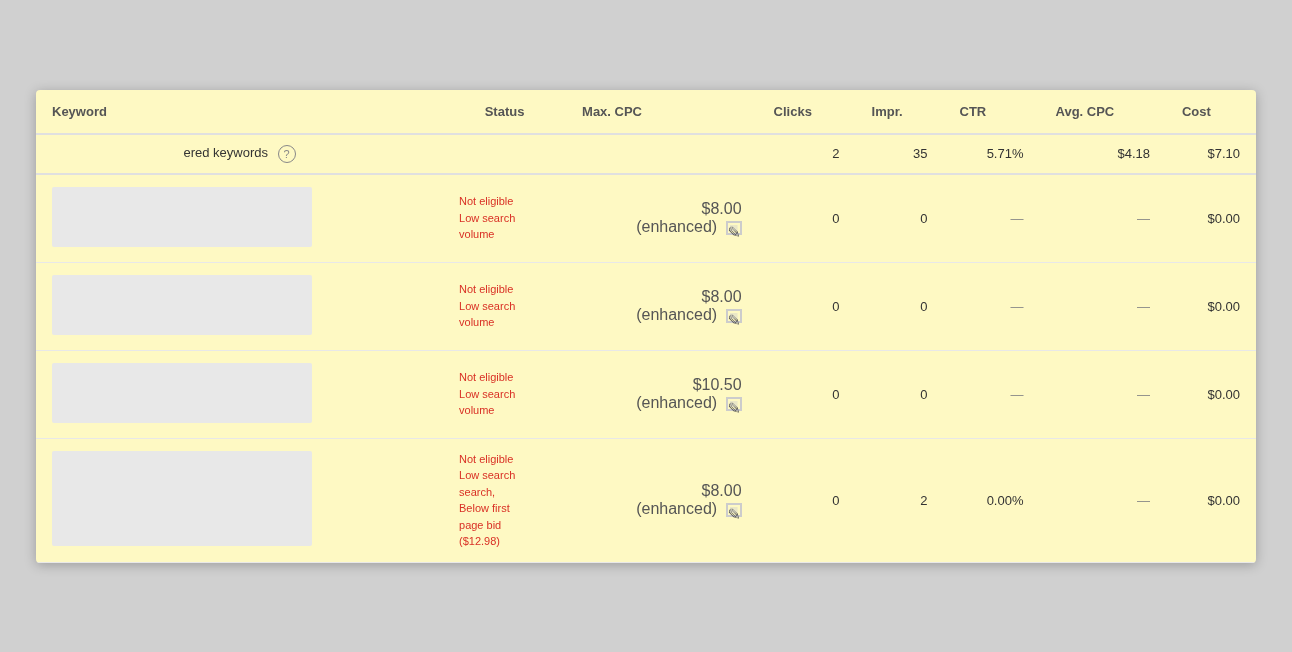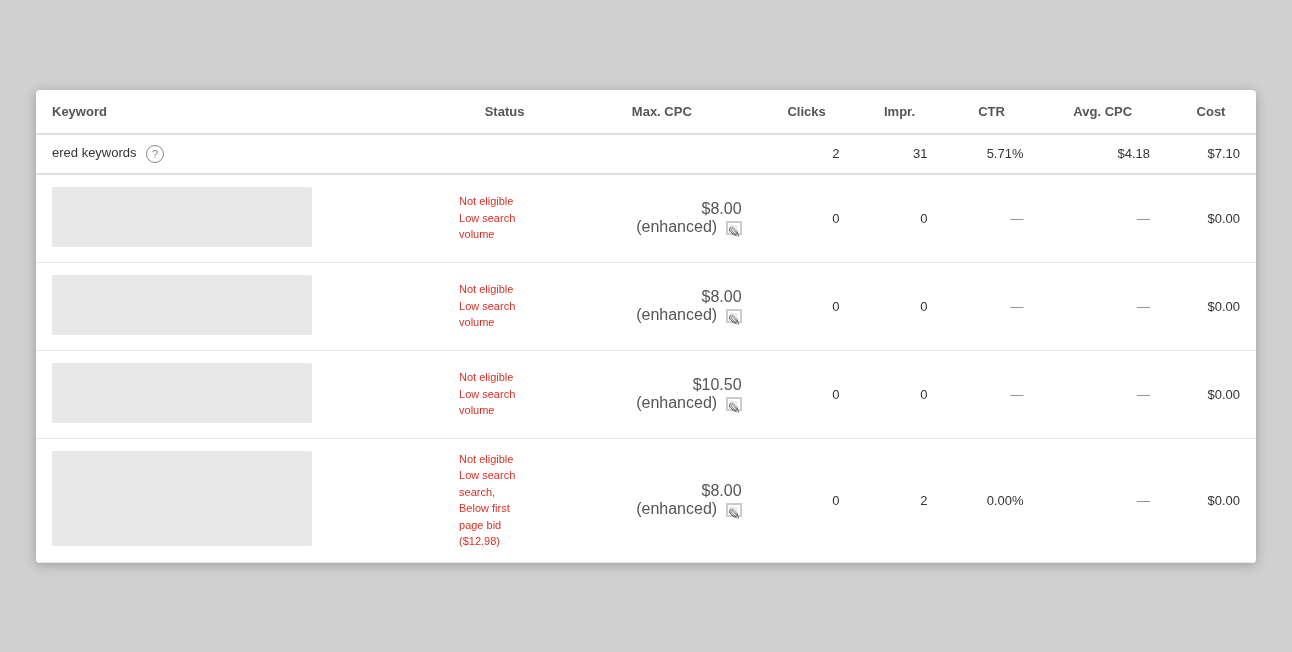--- a/index.html
+++ b/index.html
@@ -5,38 +5,38 @@
     * { box-sizing: border-box; margin: 0; padding: 0; }
     body {
       background: #d0d0d0;
       display: flex;
       justify-content: center;
       align-items: center;
       min-height: 100vh;
       font-family: Arial, sans-serif;
     }
     .card {
-      background: #ffffff;
+      background: #fef9c3;
       border-radius: 4px;
       box-shadow: 0 2px 12px rgba(0,0,0,0.25);
       width: 1220px;
       overflow: hidden;
     }
     table {
       width: 100%;
       border-collapse: collapse;
       font-size: 13px;
       color: #333;
     }
     thead tr {
       border-bottom: 2px solid #e0e0e0;
     }
     th {
       padding: 14px 16px;
-      text-align: center;
+      text-align: left;
       font-weight: 600;
       color: #555;
       font-size: 13px;
       white-space: nowrap;
     }
     th.keyword-col {
       text-align: left;
     }
     th.status-col {
       text-align: center;
@@ -58,20 +58,21 @@
       padding: 12px 16px;
     }
     tr.summary-row td {
       padding: 10px 16px;
       font-weight: 500;
       color: #333;
       border-bottom: 2px solid #e0e0e0;
     }
     tr.summary-row td.keyword-col {
       font-size: 13px;
+      text-align: center;
     }
     tr.data-row td {
       height: 80px;
     }
     tr.data-row:last-child td {
       height: 110px;
     }
     .keyword-box {
       width: 260px;
       height: 60px;
@@ -149,21 +150,21 @@
     <tbody>
 
       <tr class="summary-row">
         <td class="keyword-col">
           <span>ered keywords</span>
           <span class="help-icon">?</span>
         </td>
         <td class="status-col"></td>
         <td></td>
         <td>2</td>
-        <td>31</td>
+        <td>35</td>
         <td>5.71%</td>
         <td>$4.18</td>
         <td>$7.10</td>
       </tr>
 
       <tr class="data-row">
         <td class="keyword-col">
           <div class="keyword-box"></div>
         </td>
         <td class="status-col">

